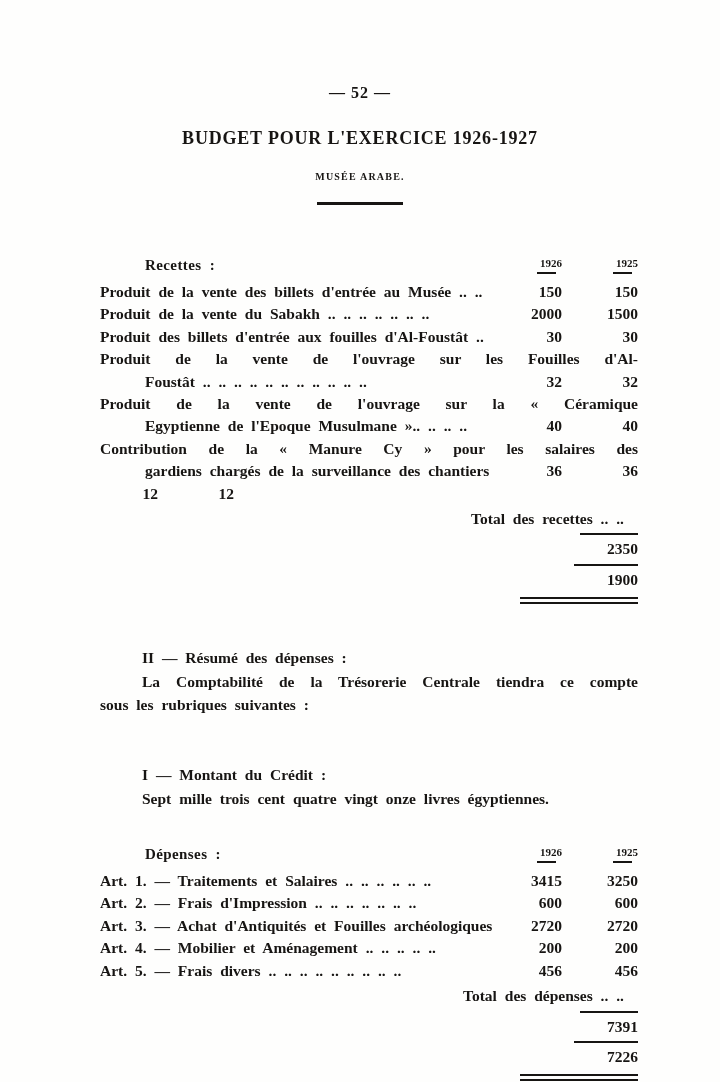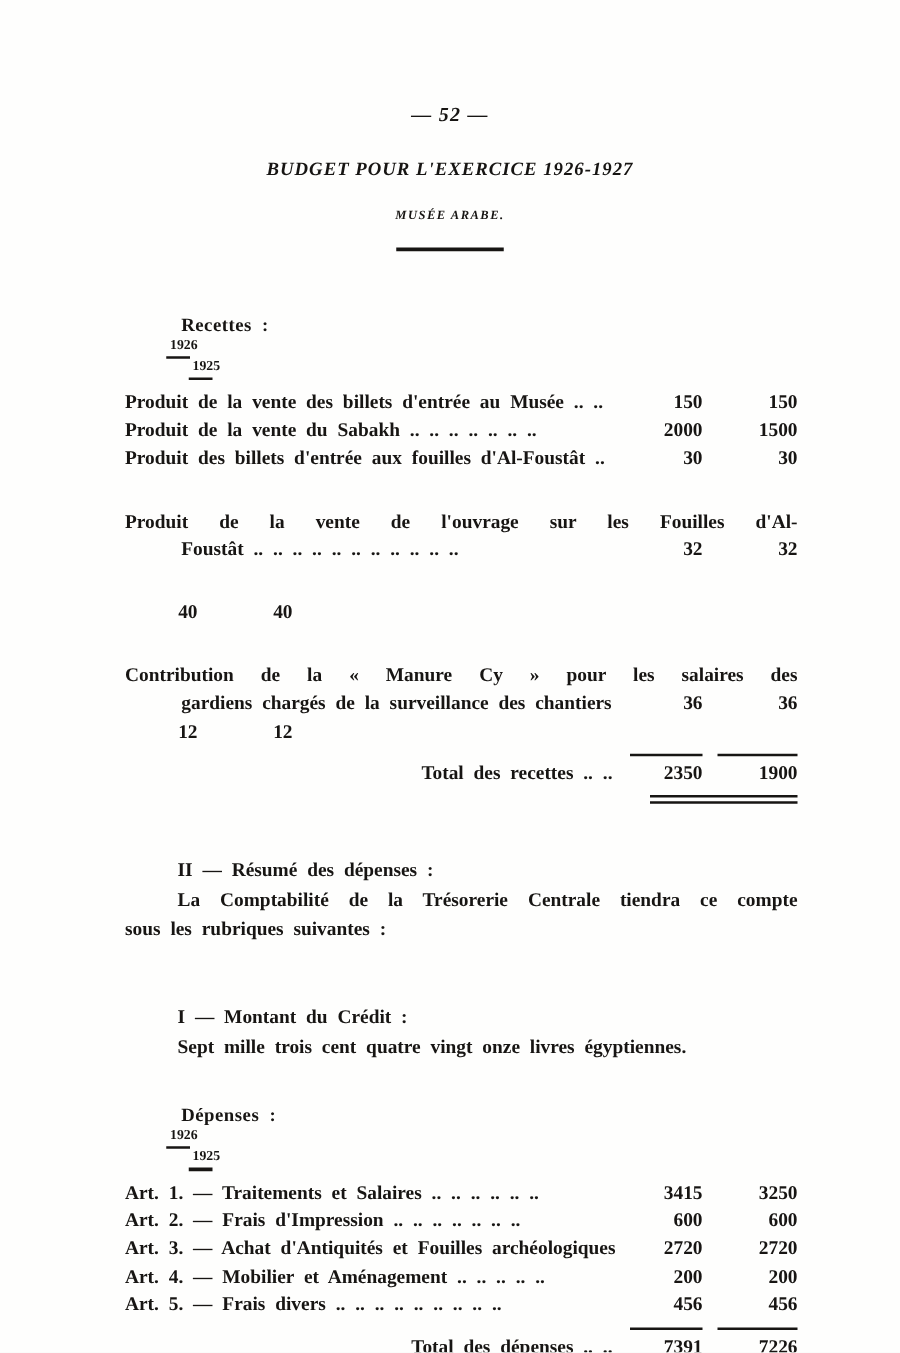--- a/index.html
+++ b/index.html
@@ -11,47 +11,47 @@
     color:#171513;
   }
   .page {
     position:relative;
     width:720px; height:1082px;
     background:#fefefd;
     overflow:hidden;
     box-sizing:border-box;
     -webkit-font-smoothing:antialiased;
   }
-  .page-header { padding-top:84px; text-align:center;font-style:italic; }
+  .page-header { padding-top:84px; text-align:center; }
   .page-number { font-size:16px; letter-spacing:1px; }
-  .doc-title   { margin-top:26px; font-size:15px; letter-spacing:0.8px; }
+  .doc-title   { margin-top:26px; font-size:18px; letter-spacing:0.8px; }
   .doc-subtitle{ margin-top:22px; font-size:10px; letter-spacing:1.2px; }
   .title-rule  { margin:20px auto 0; width:86px; height:2.5px; background:#171513; }
 
   .content { padding:0 82px 0 100px; font-size:15.5px; word-spacing:4px; }
 
   .acct-table { margin-top:52px; }
-  .thead { display:flex; align-items:flex-start;flex-direction:column; }
+  .thead { display:flex; align-items:flex-start; }
   .section-label { flex:1; padding-left:45px; font-size:15px; letter-spacing:0.4px; }
   .year-cell { width:58px; text-align:right; font-size:11px; }
   .year-cell.y2 { width:64px; margin-left:12px; }
   .year-dash { width:19px; height:2.4px; background:#171513; margin:3px 6px 0 auto; }
 
   .tbody { margin-top:7px;font-family:Liberation Serif, serif; }
   .trow { display:flex; align-items:flex-end; line-height:22.4px; }
   .tlabel { flex:1; white-space:nowrap; overflow:visible; }
   .tval { width:58px; text-align:right; white-space:nowrap; }
   .tval.v2 { width:64px; margin-left:12px; }
 
-  .trow2 { line-height:22.4px;margin-top:28px; }
+  .trow2 { line-height:22.4px; }
   .justify-full { text-align:justify; text-align-last:justify; white-space:normal; }
   .subrow { display:flex; align-items:flex-end; }
   .l2 { flex:1; padding-left:45px; white-space:nowrap; }
 
-  .total-row { display:flex; align-items:flex-end; margin-top:3px; line-height:22.4px; }
+  .total-row { display:flex; align-items:flex-end; margin-top:3px; line-height:22.4px;flex-direction:column; }
   .total-label { flex:1; text-align:right; padding-right:14px; white-space:nowrap; }
   .total-val { border-top:2.4px solid #171513; padding-top:3px; margin-top:3px; }
   .double-rule {
     margin-left:auto; margin-top:6px;
     width:118px; height:3px;
     border-top:2.6px solid #171513;
     border-bottom:2.6px solid #171513;
   }
 
   .section { margin-top:46px; line-height:24.5px; }
@@ -110,21 +110,23 @@
         <div class="trow2">
           <div class="justify-full">Produit de la vente de l'ouvrage sur les Fouilles d'Al-</div>
           <div class="subrow">
             <div class="l2">Foustât .. .. .. .. .. .. .. .. .. .. ..</div>
             <div class="tval">32</div>
             <div class="tval v2">32</div>
           </div>
         </div>
 
         <div class="trow2">
+          <div class="justify-full">Produit de la vente de l'ouvrage sur la « Céramique</div>
           <div class="subrow">
+            <div class="l2">Egyptienne de l'Epoque Musulmane ».. .. .. ..</div>
             <div class="tval">40</div>
             <div class="tval v2">40</div>
           </div>
         </div>
 
 
         <div class="trow2">
           <div class="justify-full">Contribution de la « Manure Cy » pour les salaires des</div>
           <div class="subrow">
             <div class="l2">gardiens chargés de la surveillance des chantiers</div>

